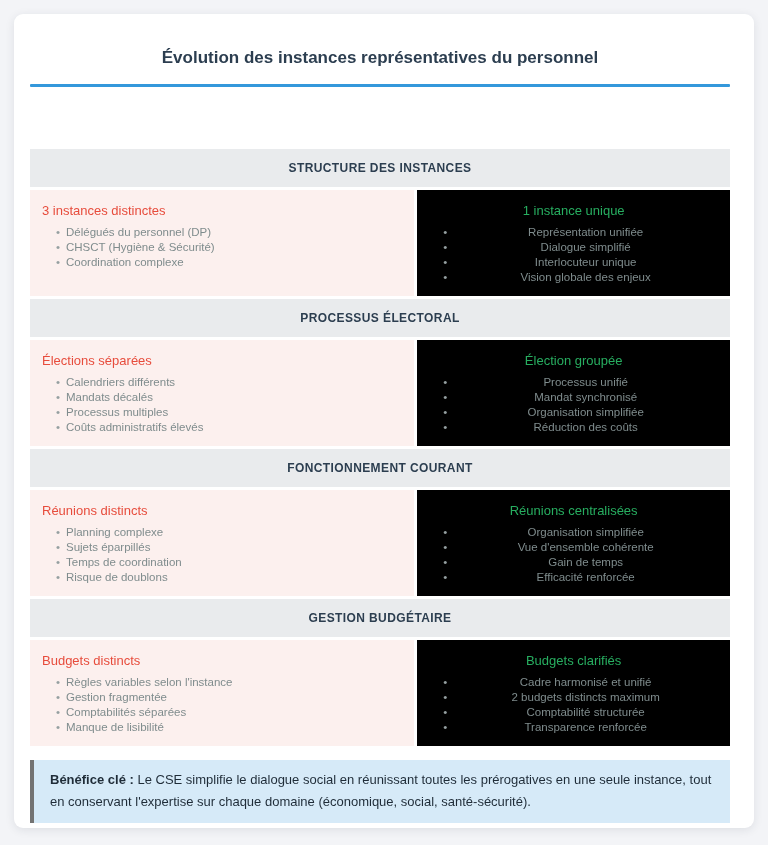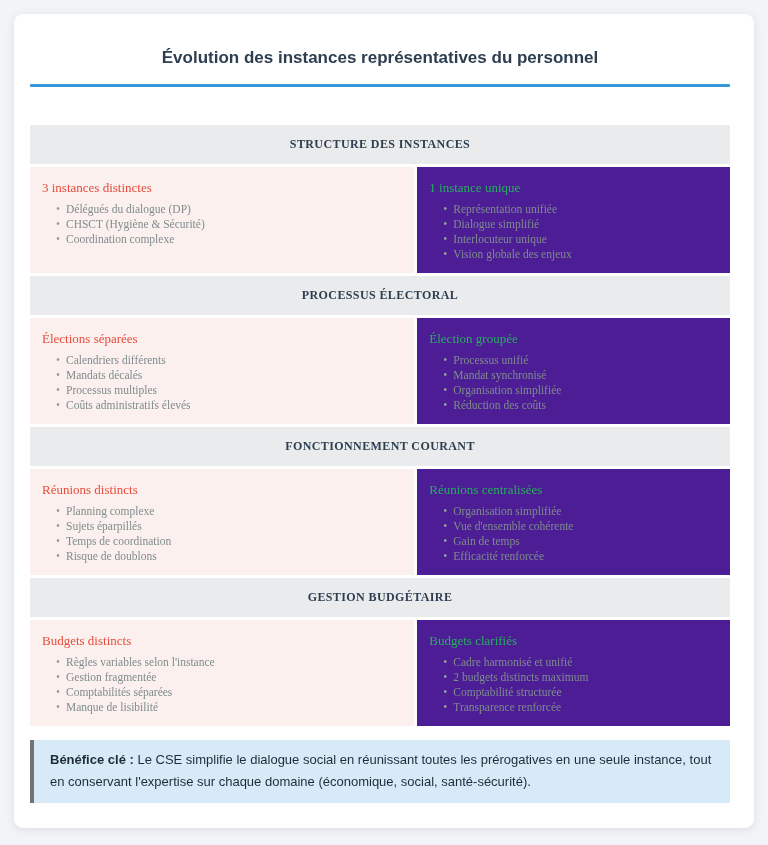--- a/index.html
+++ b/index.html
@@ -25,44 +25,43 @@
     text-align: center;
     line-height: 24px;
   }
   .title-underline {
     height: 3px;
     background: #3498db;
     margin-top: 14px;
     border-radius: 1px;
   }
   .table {
-    margin-top: 38px;
+    margin-top: 62px;
     display: flex;
     flex-direction: column;
     gap: 3px;
-    font-family: Liberation Serif, serif;
   }
   .section-header {
     background: #e9ebed;
     color: #2c3e50;
     font-size: 12px;
     font-weight: bold;
     letter-spacing: 0.4px;
     text-align: center;
     padding: 12px 0;
   }
   .row {
     display: grid;
     grid-template-columns: 54.9% 1fr;
     gap: 3px;
     border-radius: 24px;
   }
   .cell { padding: 12px 12px 11px 12px; }
   .cell-before { background: #fcf0ee; }
-  .cell-after  { background: #4c1d95; }
+  .cell-after  { background: #000000; text-align: center; }
   .cell-heading {
     font-size: 13px;
     line-height: 17px;
     margin-bottom: 6px;
   }
   .cell-before .cell-heading { color: #e74c3c; }
   .cell-after  .cell-heading { color: #27ae60; }
   ul.items {
     list-style: none;
     margin-left: 14px;
@@ -99,21 +98,21 @@
   <h1 class="page-title">Évolution des instances représentatives du personnel</h1>
   <div class="title-underline"></div>
 
   <div class="table">
 
     <div class="section-header">STRUCTURE DES INSTANCES</div>
     <div class="row">
       <div class="cell cell-before">
         <div class="cell-heading">3 instances distinctes</div>
         <ul class="items">
-          <li>Délégués du dialogue (DP)</li>
+          <li>Délégués du personnel (DP)</li>
           <li>CHSCT (Hygiène &amp; Sécurité)</li>
           <li>Coordination complexe</li>
         </ul>
       </div>
       <div class="cell cell-after">
         <div class="cell-heading">1 instance unique</div>
         <ul class="items">
           <li>Représentation unifiée</li>
           <li>Dialogue simplifié</li>
           <li>Interlocuteur unique</li>

